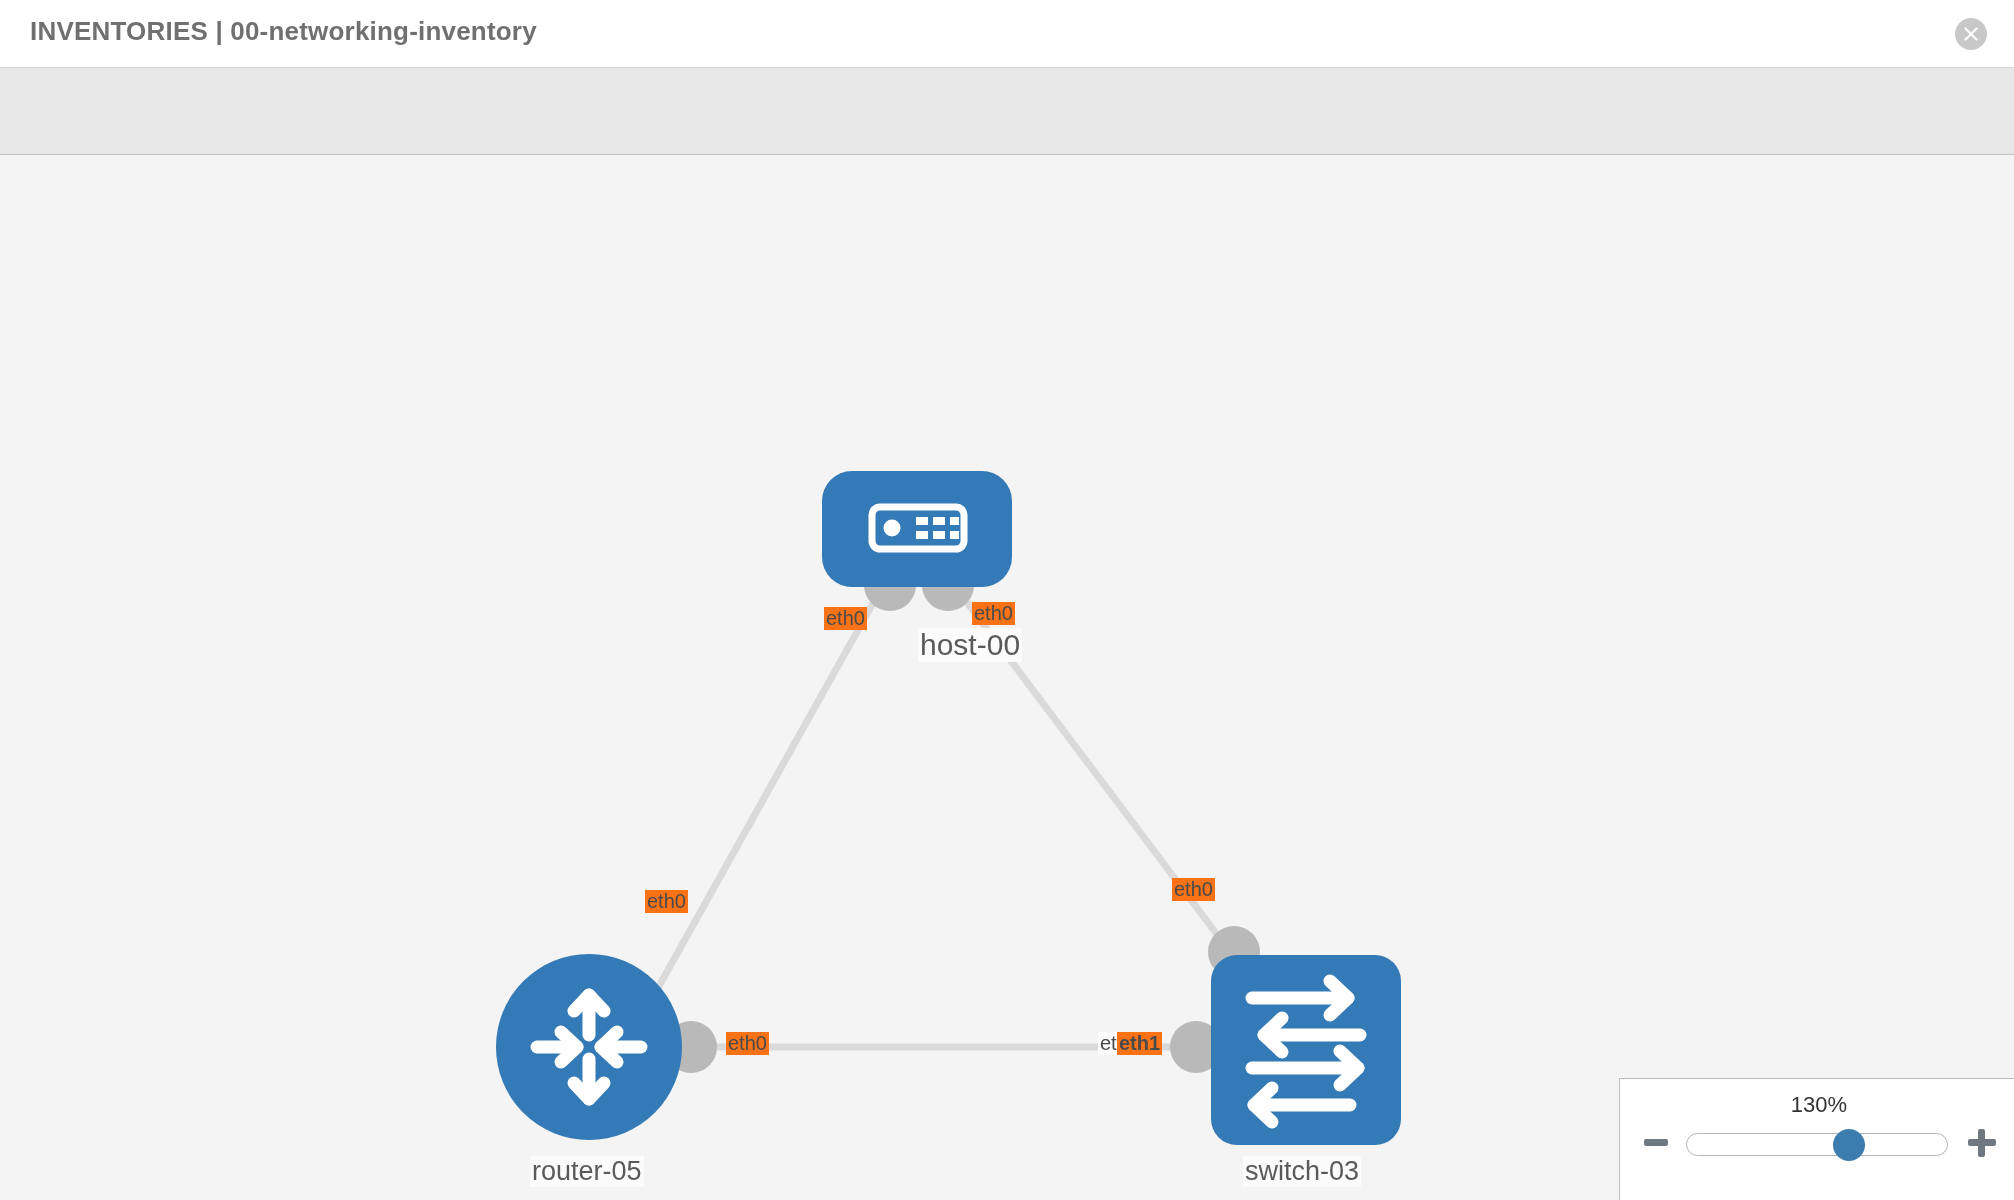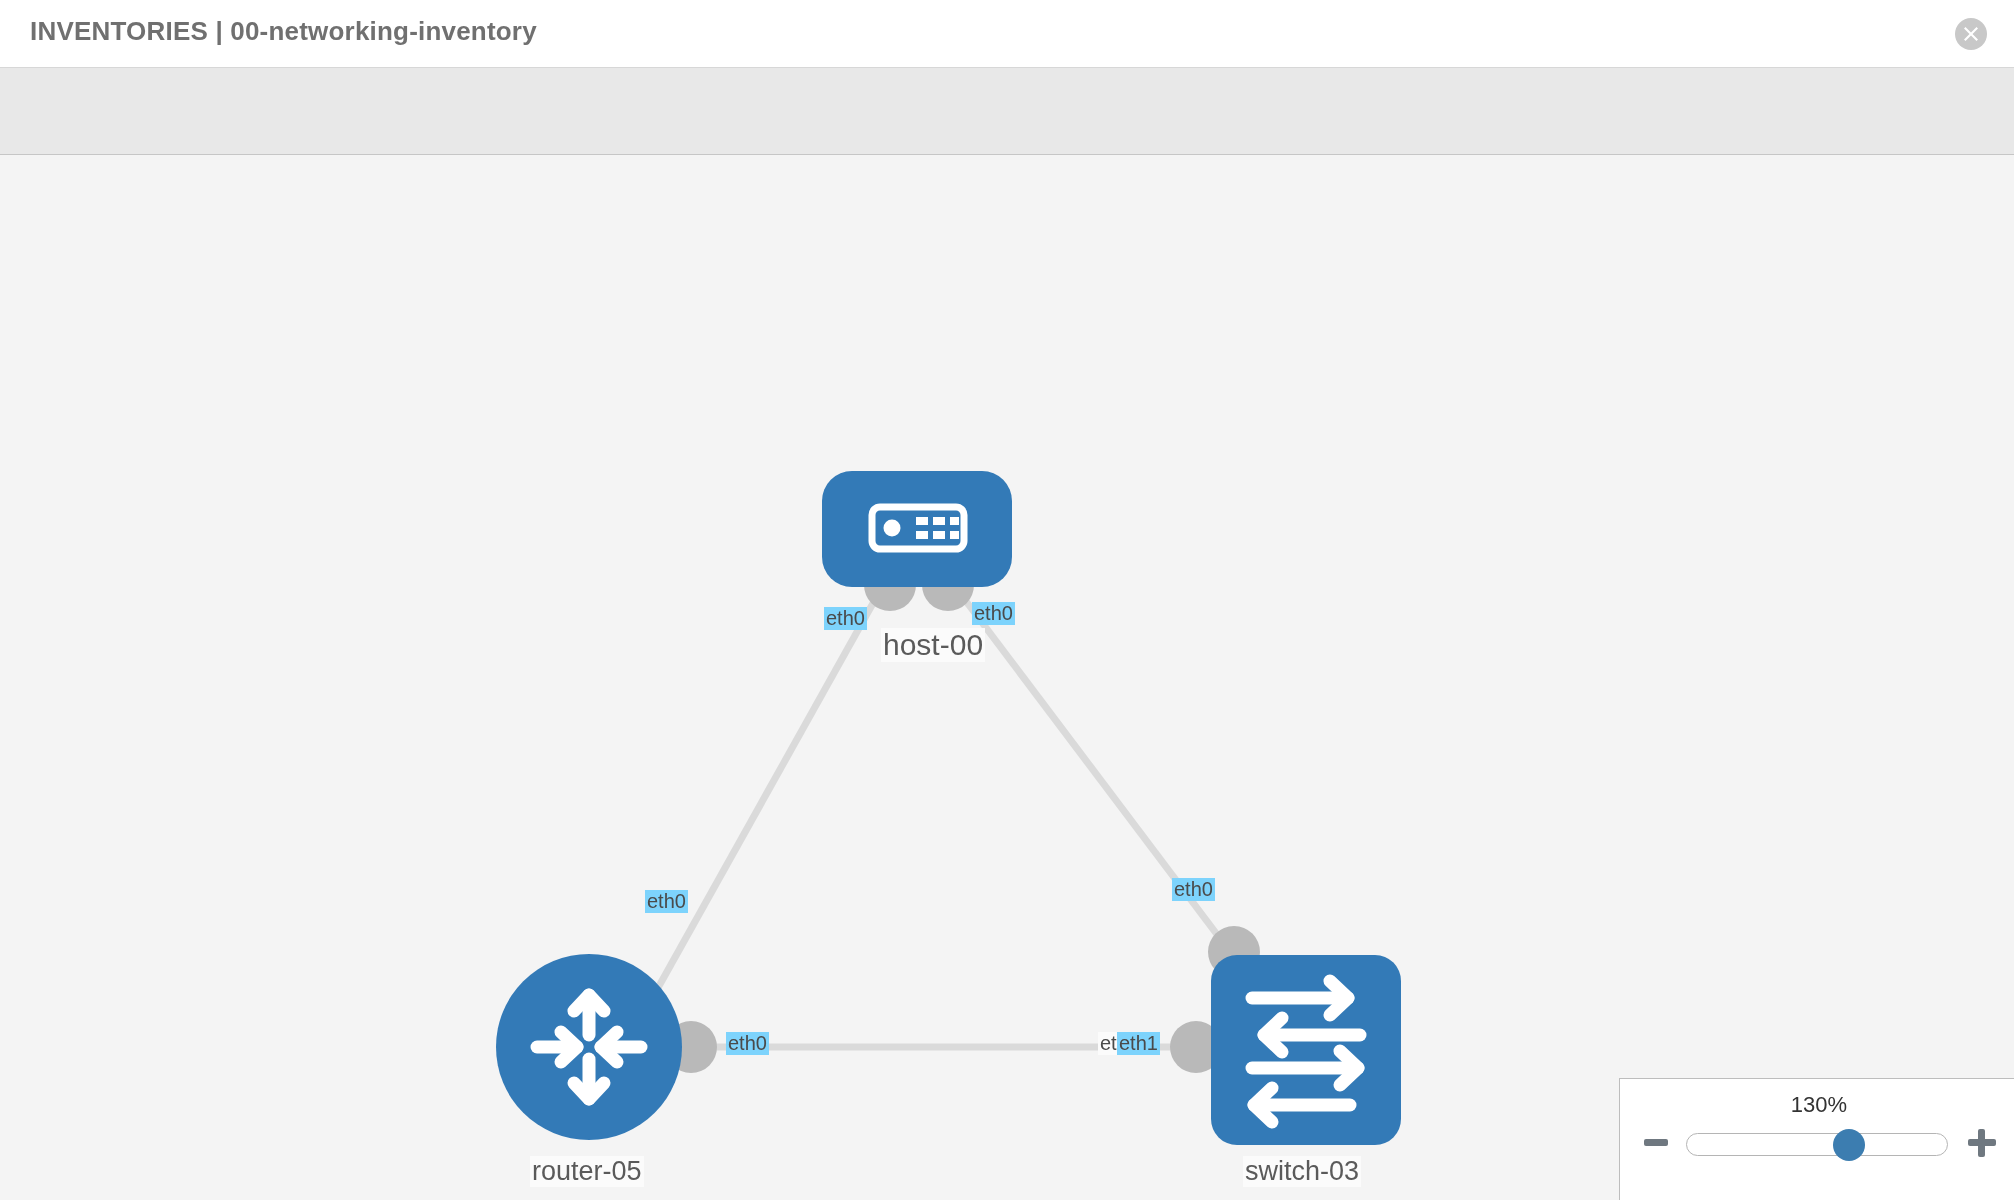--- a/index.html
+++ b/index.html
@@ -128,21 +128,21 @@
     font-size: 27px;
     color: #5a5a5a;
     background: #fbfbfb;
     white-space: nowrap;
     padding: 0 2px;
   }
   .port-label {
     position: absolute;
     font-size: 20px;
     color: #4a4a4a;
-    background: #7dd3fc;
+    background: #f97316;
     white-space: nowrap;
     padding: 0 2px;
   }
 
   
   .zoom-panel {
     position: absolute;
     left: 1619px;
     top: 1078px;
     width: 400px;
@@ -317,35 +317,35 @@
           <path d="M1252 913 L1358 913"></path>
           <path d="M1340 896 L1358 913 L1340 930"></path>
 
           <path d="M1350 950 L1254 950"></path>
           <path d="M1272 933 L1254 950 L1272 967"></path>
         </g>
       </g>
 
     </svg>
 
-    <div class="node-label" style="left:881px; top:432px; font-size:30px;margin-top:41px;">host-00</div>
+    <div class="node-label" style="left:918px; top:432px; font-size:30px;margin-top:41px;">host-00</div>
 
     <div class="port-label" style="left:824px; top:452px;">eth0</div>
 
     <div class="port-label" style="left:972px; top:447px;">eth0</div>
 
     <div class="port-label" style="left:645px; top:735px;">eth0</div>
 
     <div class="port-label" style="left:1172px; top:723px;">eth0</div>
 
     <div class="port-label" style="left:726px; top:877px;">eth0</div>
 
     <div class="port-label" style="left:1098px; top:877px; background:#fbfbfb;">eth</div>
 
-    <div class="port-label" style="left:1117px; top:877px;">eth1</div>
+    <div class="port-label" style="left:1117px; top:877px;font-weight:bold;">eth1</div>
 
     <div class="node-label" style="left:530px; top:1001px;">router-05</div>
 
     <div class="node-label" style="left:1243px; top:1001px;">switch-03</div>
 
   </div>
 
   <div class="zoom-panel">
     <div class="zoom-level">130%</div>
     <div class="zoom-row">

